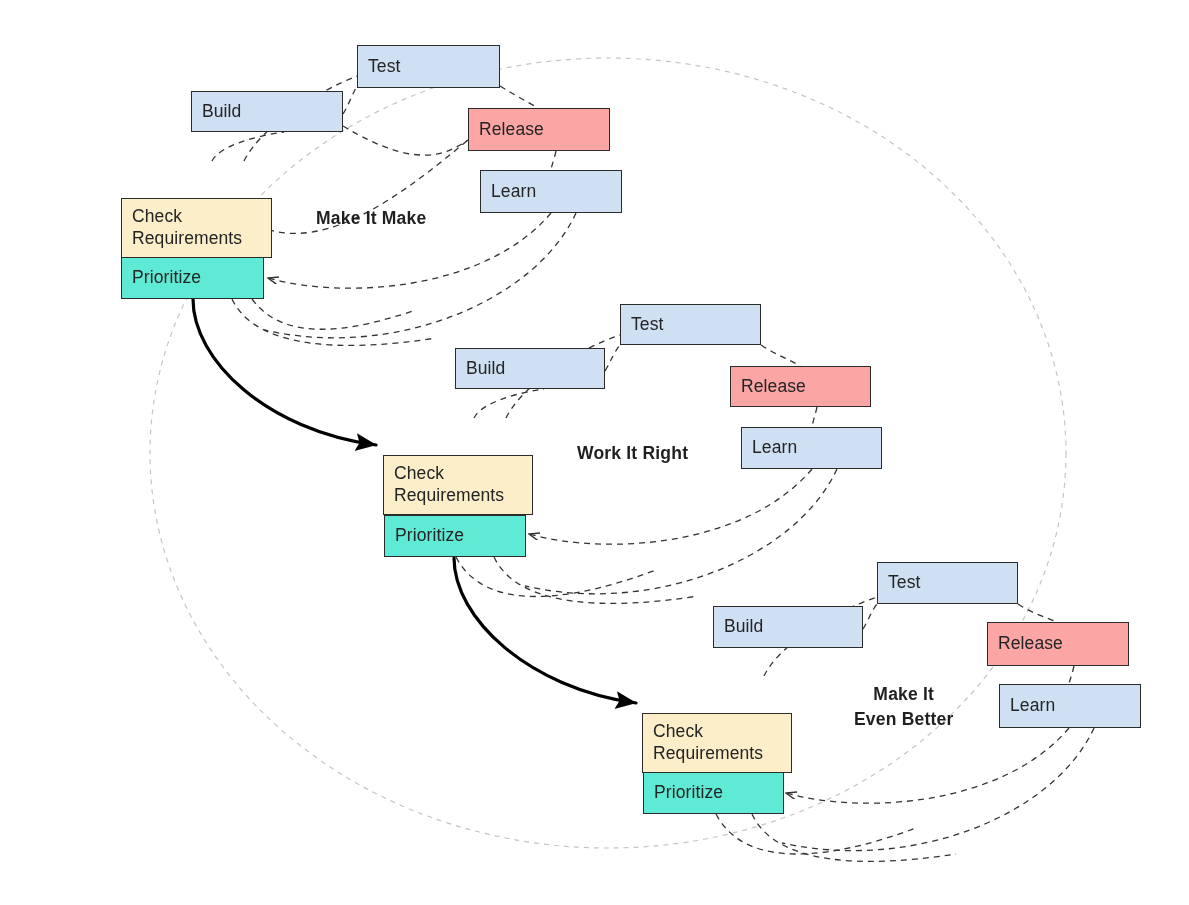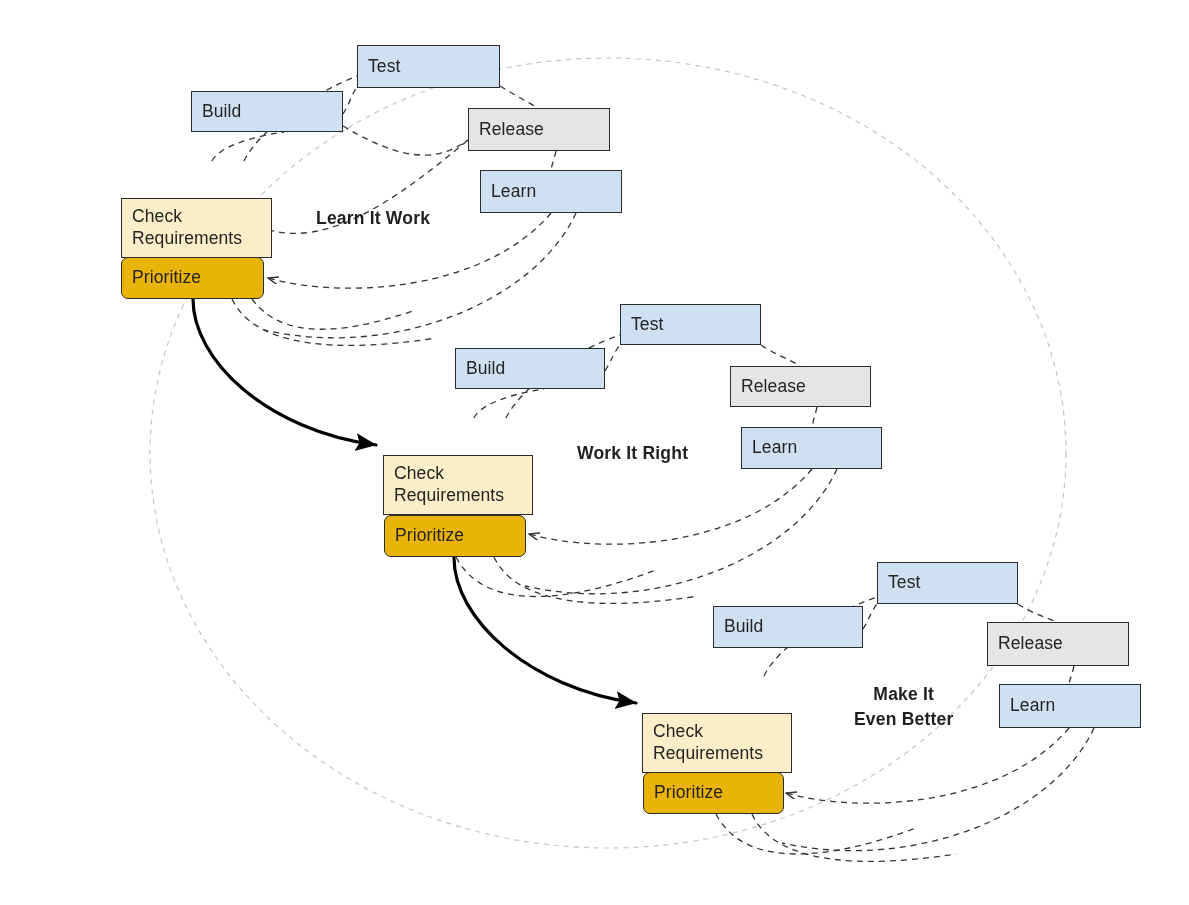--- a/index.html
+++ b/index.html
@@ -25,23 +25,23 @@
     align-items:center;
     padding-left:10px;
     font-size:17.5px;
     line-height:1.25;
     color:#242424;
     letter-spacing:0.1px;
     white-space:pre-line;
     z-index:3;
   }
   .node.blue  {background:#cfe0f3;}
-  .node.green {background:#e5e5e5;}
+  .node.green {background:#fca5a5;}
   .node.yellow{background:#fdeeca;margin-top:37px;}
-  .node.pink  {background:#eab308;border-radius:7px;}
+  .node.pink  {background:#5eead4;}
   .phase-label{
     position:absolute;
     font-size:17.5px;
     line-height:1.45;
     color:#1f1f1f;
     font-weight:600;
     letter-spacing:0.2px;
     white-space:pre-line;
     text-align:center;
     z-index:2;
@@ -123,21 +123,21 @@
     </g>
   </svg>
 
   <div class="node blue" style="left:341px;top:45px;width:143px;height:43px;">Test</div>
   <div class="node blue" style="left:175px;top:91px;width:152px;height:41px;">Build</div>
   <div class="node yellow" style="left:105px;top:161px;width:151px;height:60px;">Check
 Requirements</div>
   <div class="node green" style="left:452px;top:108px;width:142px;height:43px;">Release</div>
   <div class="node blue" style="left:464px;top:170px;width:142px;height:43px;">Learn</div>
   <div class="node pink" style="left:105px;top:257px;width:143px;height:42px;">Prioritize</div>
-  <div class="phase-label" style="left:300px;top:206px;">Learn It Work</div>
+  <div class="phase-label" style="left:300px;top:206px;">Make It Make</div>
 
   <div class="node blue" style="left:604px;top:304px;width:141px;height:41px;">Test</div>
   <div class="node blue" style="left:439px;top:348px;width:150px;height:41px;">Build</div>
   <div class="node yellow" style="left:367px;top:418px;width:150px;height:60px;">Check
 Requirements</div>
   <div class="node green" style="left:714px;top:366px;width:141px;height:41px;">Release</div>
   <div class="node blue" style="left:725px;top:427px;width:141px;height:42px;">Learn</div>
   <div class="node pink" style="left:368px;top:515px;width:142px;height:42px;">Prioritize</div>
   <div class="phase-label" style="left:561px;top:441px;">Work It Right</div>
 

